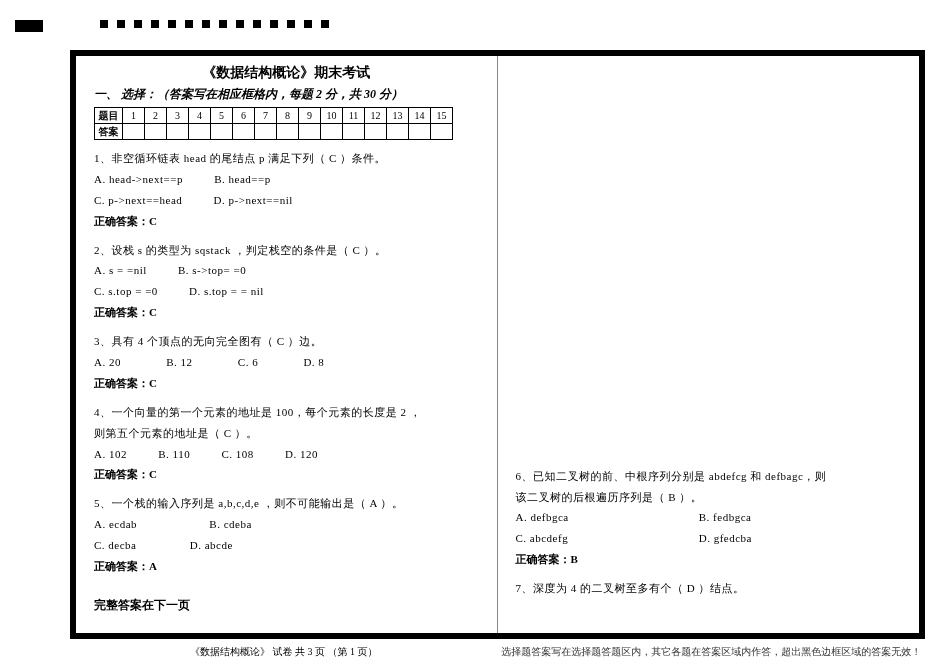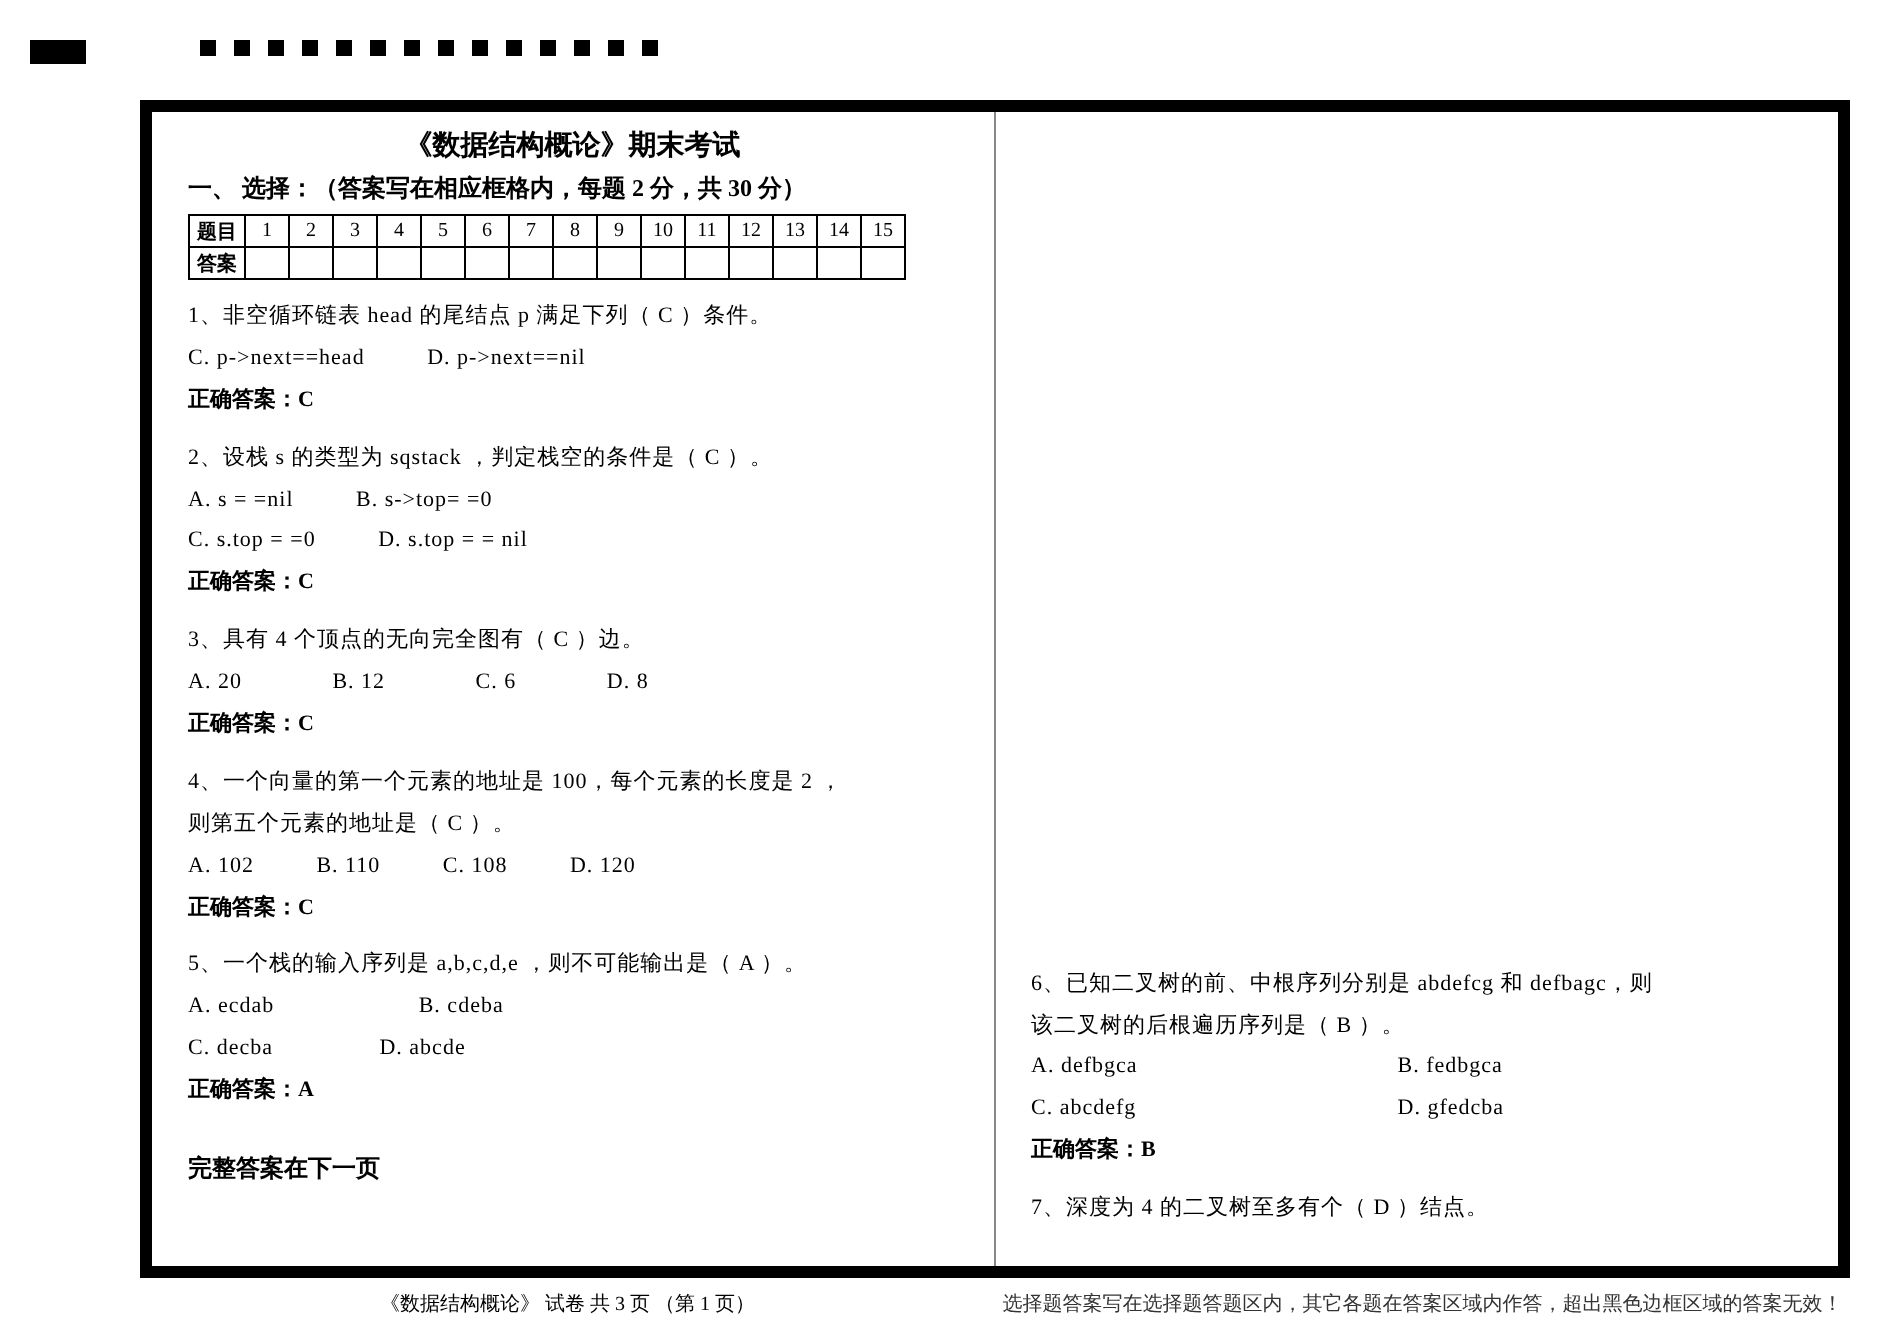--- a/index.html
+++ b/index.html
@@ -69,20 +69,21 @@
     .title {
       text-align: center;
       font-weight: bold;
       font-size: 14px;
       margin-bottom: 4px;
     }
     .section-heading {
       font-weight: bold;
       font-size: 12px;
       margin-bottom: 4px;
+      font-style: italic;
     }
     .answer-table {
       border-collapse: collapse;
       margin-bottom: 8px;
       font-size: 10px;
       padding-left: 40px;
     }
     .answer-table td, .answer-table th {
       border: 1px solid #000;
       width: 22px;
@@ -216,20 +217,24 @@
             <td></td>
             <td></td>
             <td></td>
       </tr>
     </tbody>
       </table>
 
     <div class="question-block">
       <span class="question-text mono">1、非空循环链表 head 的尾结点 p 满足下列（   C   ）条件。</span>
       <span class="options-line mono">
+        <span class="opt-span">A. head-&gt;next==p</span>
+        <span class="opt-span">B. head==p</span>
+      </span>
+      <span class="options-line mono">
         <span class="opt-span">C. p-&gt;next==head</span>
         <span class="opt-span">D. p-&gt;next==nil</span>
       </span>
       <span class="correct-answer">正确答案：C</span>
     </div>
 
     <div class="question-block">
       <span class="question-text mono">2、设栈 s 的类型为 sqstack ，判定栈空的条件是（   C   ）。</span>
       <span class="options-line mono">
         <span class="opt-span">A. s = =nil</span>
@@ -291,21 +296,21 @@
           <span class="opt-span-wide">A. defbgca</span>
           <span>B. fedbgca</span>
         </span>
         <span class="options-line mono">
           <span class="opt-span-wide">C. abcdefg</span>
           <span>D. gfedcba</span>
         </span>
         <span class="correct-answer">正确答案：B</span>
       </div>
 
-      <div class="question-block" style="margin-bottom:0">
+      <div class="question-block" style="margin-bottom:16px">
         <span class="question-text mono">7、深度为 4 的二叉树至多有个（   D  ）结点。</span>
       </div>
     </div>
   </div>
 </div>
 
 <div class="page-footer">
   <div class="footer-left">《数据结构概论》   试卷  共 3 页  （第 1 页）</div>
   <div class="footer-right">选择题答案写在选择题答题区内，其它各题在答案区域内作答，超出黑色边框区域的答案无效！</div>
 </div>

